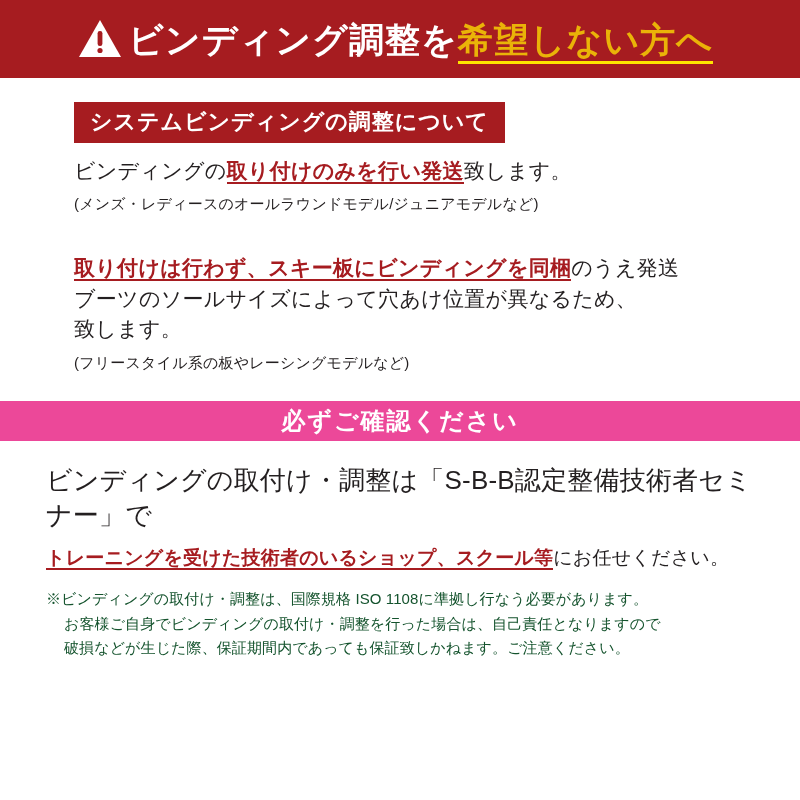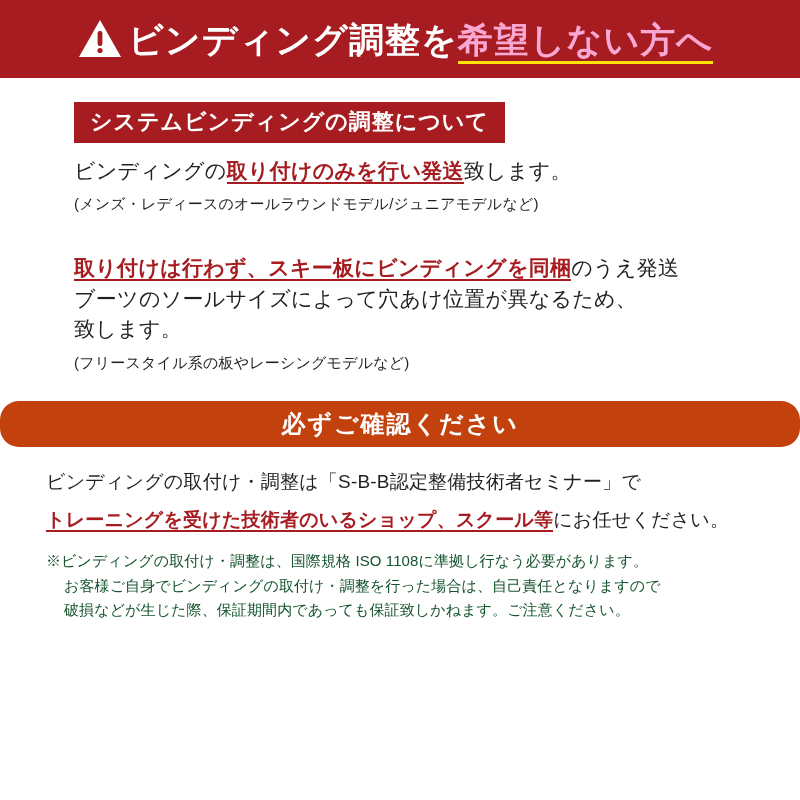--- a/index.html
+++ b/index.html
@@ -46,21 +46,21 @@
   .banner-title {
     margin-left: 56px;
     font-size: 35px;
     font-weight: bold;
     color: #ffffff;
     letter-spacing: 1px;
     white-space: nowrap;
     line-height: 1;
   }
   .banner-title .hl {
-    color: #f9a8d4;
+    color: #eab308;
     border-bottom: 3px solid #ffe400;
     padding-bottom: 2px;
   }
 
   
   .body-block {
     padding: 24px 44px 10px 44px;
     box-sizing: border-box;
   }
 
@@ -107,39 +107,38 @@
     letter-spacing: 0.2px;
   }
   .sec-gap { height: 26px; }
 
   
   .grey-wrap {
     margin-top: 18px;
     background: #ffffff;
   }
   .grey-bar {
-    background: #c2410c;
-    height: 46px;
+    background: #ec4899;
+    height: 40px;
     display: flex;
     align-items: center;
     justify-content: center;
-    border-radius: 19px;
   }
   .grey-bar-title {
     color: #ffffff;
     font-size: 24px;
     font-weight: bold;
     letter-spacing: 2px;
   }
   .grey-body {
     padding: 22px 46px 10px 46px;
     box-sizing: border-box;
   }
   .g-line1 {
-    font-size: 19px;
+    font-size: 26px;
     color: #231f20;
     letter-spacing: 0.2px;
   }
   .g-line2 {
     font-size: 19px;
     margin-top: 12px;
     letter-spacing: 0.2px;
     color: #231f20;
   }
   .g-line2 .red-u {

